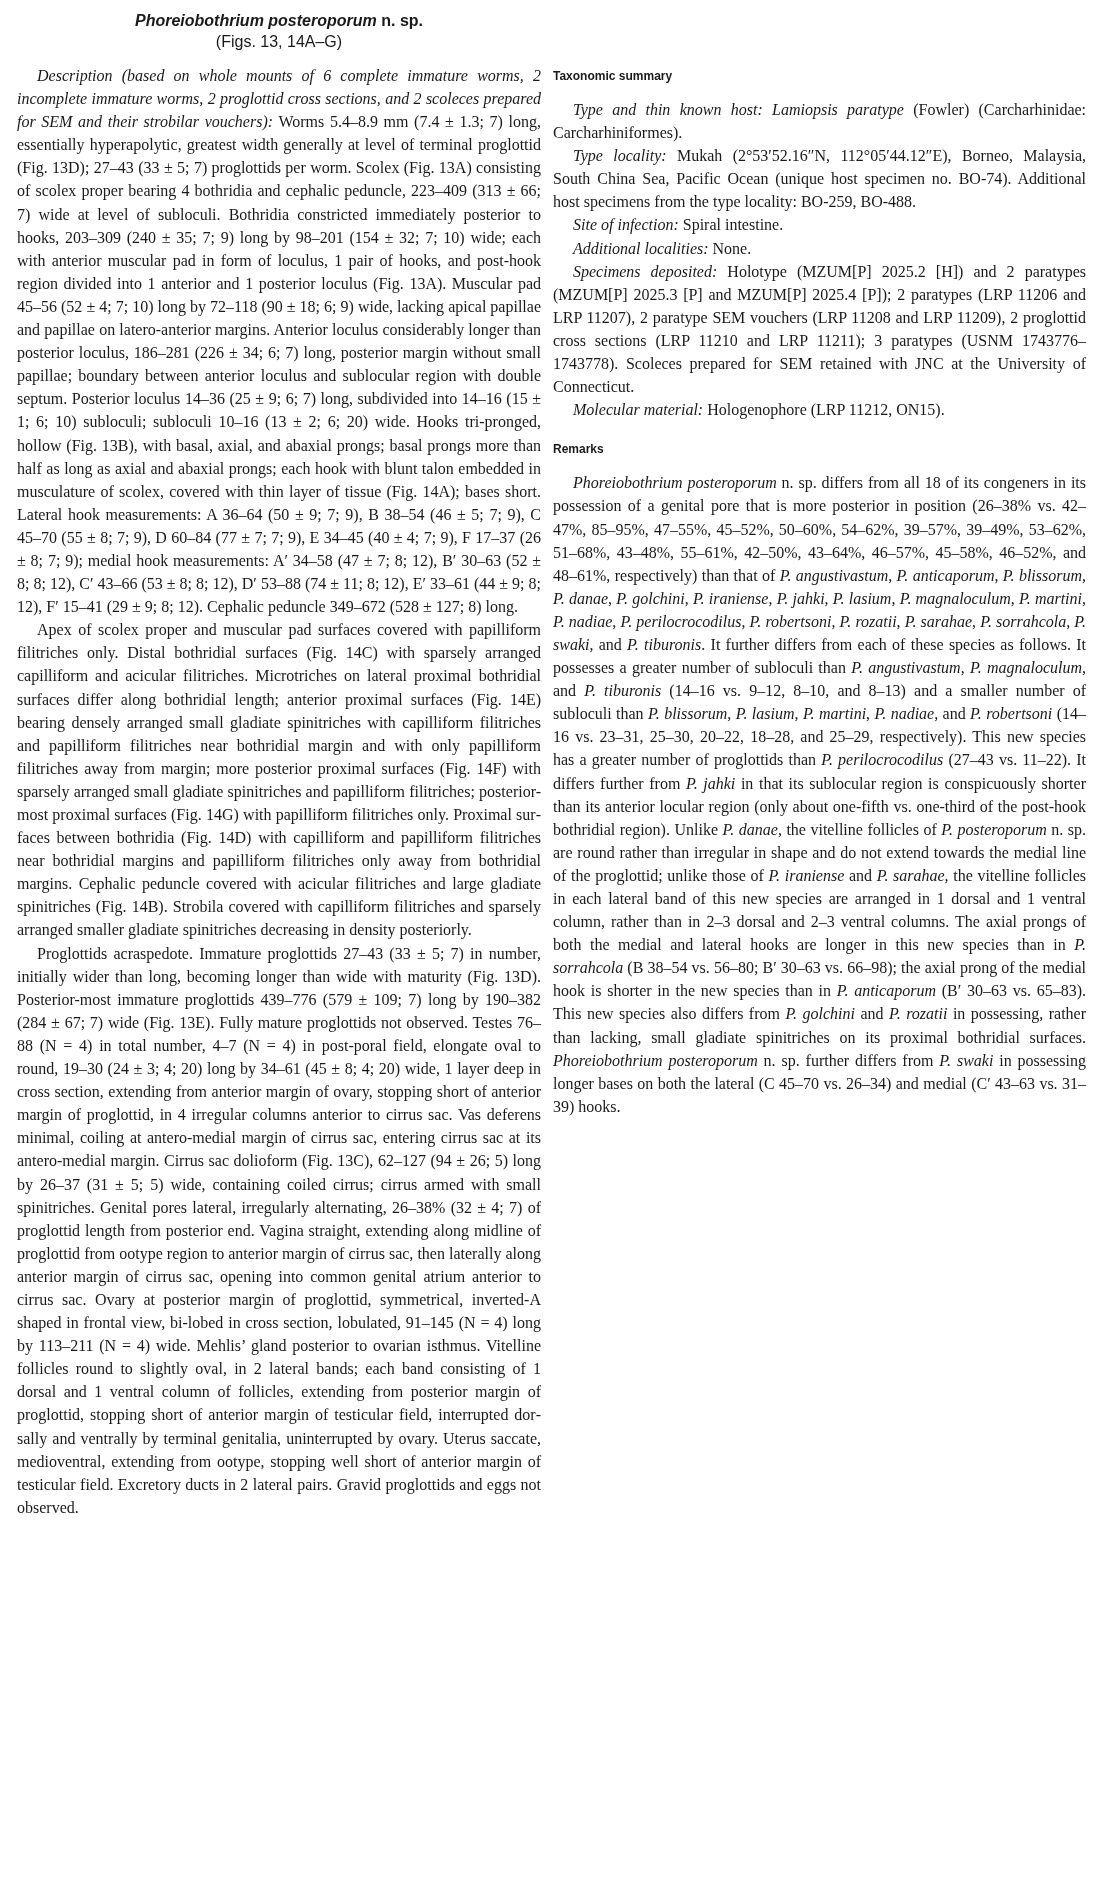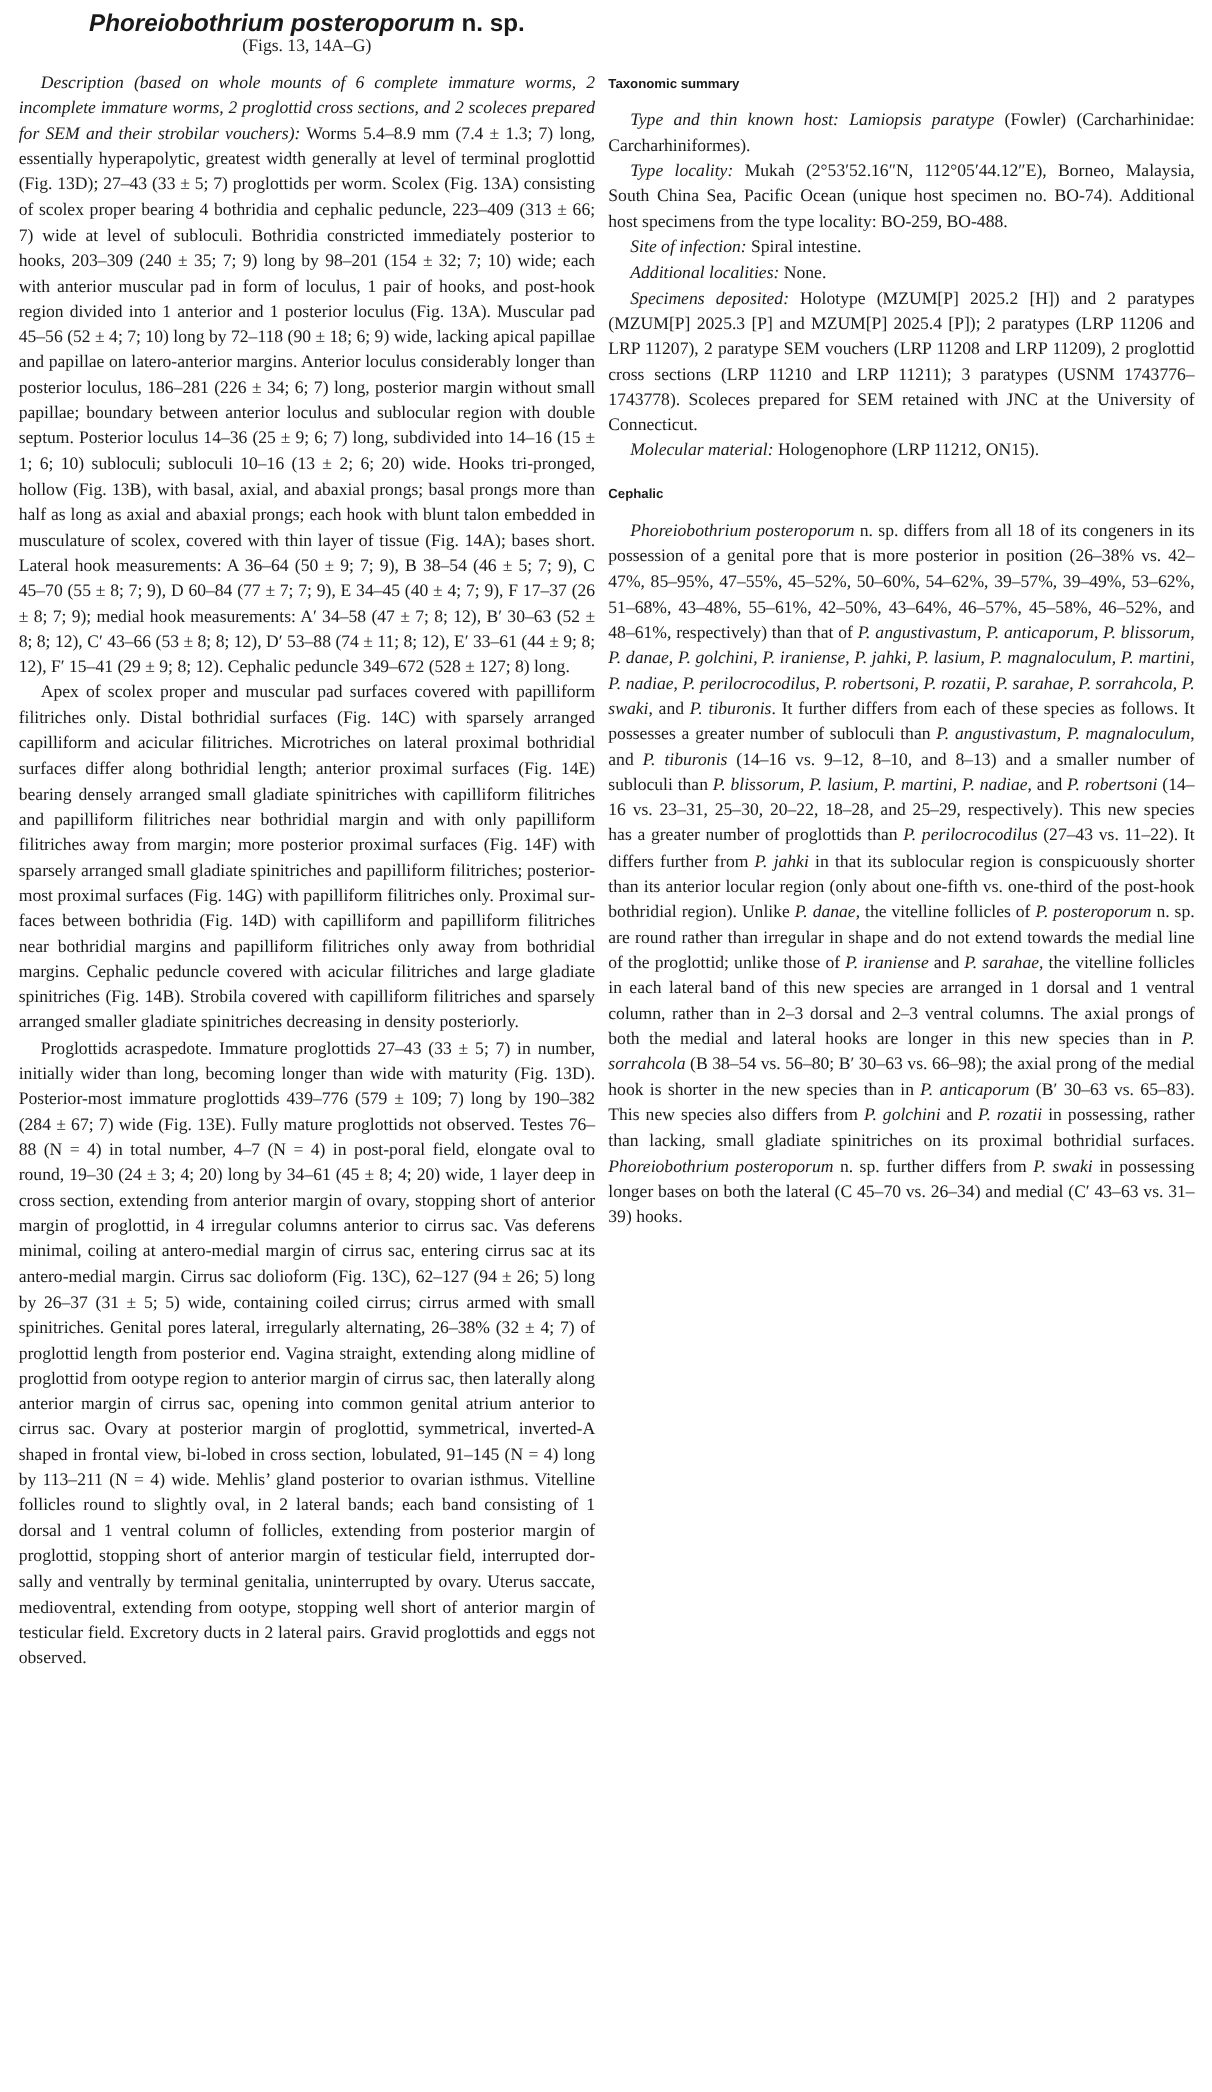--- a/index.html
+++ b/index.html
@@ -6,26 +6,26 @@
   body {
     width: 1102px; height: 1902px; overflow: hidden; position: relative;
     color: #1a1a1a;
     font-family: "Liberation Serif", "DejaVu Serif", serif;
   }
   .col { position: absolute; top: 0; }
   .col-left { left: 17px; width: 524px; }
   .col-right { left: 553px; width: 533px; top: 66px; }
   .sp-title {
     font-family: "Liberation Sans", "DejaVu Sans", sans-serif;
-    font-weight: bold; font-size: 22px; text-align: center;
+    font-weight: bold; font-size: 16px; text-align: center;
     margin: 10px 0 0 0; line-height: 22px;
   }
   .sp-title i { font-style: italic; }
   .sp-figs {
-    font-family: Liberation Serif, serif;
+    font-family: Liberation Sans, sans-serif;
     font-size: 16px; text-align: center; line-height: 20px; margin: 0 0 12px 0;
   }
   p.body {
     font-size: 16px; line-height: 23.1px; text-align: justify;
     margin: 0; text-indent: 20px; hyphens: manual;
   }
   h2.sec {
     font-family: "Liberation Sans", "DejaVu Sans", sans-serif;
     font-weight: bold; font-size: 12px; margin: 0 0 12px 0; line-height: 20px;
   }
@@ -48,15 +48,15 @@
 <div class="col col-right">
   <h2 class="sec">Taxonomic summary</h2>
 
   <p class="body"><span class="label">Type and thin known host:</span> <i>Lamiopsis paratype</i><span> (Fowler) (Carch­arhinidae: Carcharhiniformes).</span></p>
   <p class="body"><span class="label">Type locality:</span><span> Mukah (2°53′52.16″N, 112°05′44.12″E), Borneo, Malaysia, South China Sea, Pacific Ocean (unique host specimen no. BO-74). Additional host specimens from the type locality: BO-259, BO-488.</span></p>
   <p class="body"><span class="label">Site of infection:</span><span> Spiral intestine.</span></p>
   <p class="body"><span class="label">Additional localities:</span><span> None.</span></p>
   <p class="body"><span class="label">Specimens deposited:</span><span> Holotype (MZUM[P] 2025.2 [H]) and 2 paratypes (MZUM[P] 2025.3 [P] and MZUM[P] 2025.4 [P]); 2 paratypes (LRP 11206 and LRP 11207), 2 paratype SEM vouch­ers (LRP 11208 and LRP 11209), 2 proglottid cross sections (LRP 11210 and LRP 11211); 3 paratypes (USNM 1743776–1743778). Scoleces prepared for SEM retained with JNC at the University of Connecticut.</span></p>
   <p class="body"><span class="label">Molecular material:</span><span> Hologenophore (LRP 11212, ON15).</span></p>
 
-  <h2 class="sec remarks">Cephalic</h2>
+  <h2 class="sec remarks">Remarks</h2>
   <p class="body" id="remarks-body"><i>Phoreiobothrium posteroporum</i><span> n. sp. differs from all 18 of its congeners in its possession of a genital pore that is more posterior in position (26–38% vs. 42–47%, 85–95%, 47–55%, 45–52%, 50–60%, 54–62%, 39–57%, 39–49%, 53–62%, 51–68%, 43–48%, 55–61%, 42–50%, 43–64%, 46–57%, 45–58%, 46–52%, and 48–61%, respectively) than that of </span><i>P. angustivastum</i><span>, </span><i>P. anticaporum</i><span>, </span><i>P. blis­sorum</i><span>, </span><i>P. danae</i><span>, </span><i>P. golchini</i><span>, </span><i>P. iraniense</i><span>, </span><i>P. jahki</i><span>, </span><i>P. lasium</i><span>, </span><i>P. mag­naloculum</i><span>, </span><i>P. martini</i><span>, </span><i>P. nadiae</i><span>, </span><i>P. perilocrocodilus</i><span>, </span><i>P. robertsoni</i><span>, </span><i>P. rozatii</i><span>, </span><i>P. sarahae</i><span>, </span><i>P. sorrahcola</i><span>, </span><i>P. swaki</i><span>, and </span><i>P. tiburonis</i><span>. It further differs from each of these species as follows. It possesses a greater number of subloculi than </span><i>P. angustivastum</i><span>, </span><i>P. magnalocu­lum</i><span>, and </span><i>P. tiburonis</i><span> (14–16 vs. 9–12, 8–10, and 8–13) and a smaller number of subloculi than </span><i>P. blissorum</i><span>, </span><i>P. lasium</i><span>, </span><i>P. mar­tini</i><span>, </span><i>P. nadiae</i><span>, and </span><i>P. robertsoni</i><span> (14–16 vs. 23–31, 25–30, 20–22, 18–28, and 25–29, respectively). This new species has a greater number of proglottids than </span><i>P. perilocrocodilus</i><span> (27–43 vs. 11–22). It differs further from </span><i>P. jahki</i><span> in that its sublocular region is con­spicuously shorter than its anterior locular region (only about one-fifth vs. one-third of the post-hook bothridial region). Unlike </span><i>P. danae</i><span>, the vitelline follicles of </span><i>P. posteroporum</i><span> n. sp. are round rather than irregular in shape and do not extend towards the medial line of the proglottid; unlike those of </span><i>P. iraniense</i><span> and </span><i>P. sara­hae</i><span>, the vitelline follicles in each lateral band of this new species are arranged in 1 dorsal and 1 ventral column, rather than in 2–3 dorsal and 2–3 ventral columns. The axial prongs of both the medial and lateral hooks are longer in this new species than in </span><i>P. sorrahcola</i><span> (B 38–54 vs. 56–80; B′ 30–63 vs. 66–98); the axial prong of the medial hook is shorter in the new species than in </span><i>P. anticaporum</i><span> (B′ 30–63 vs. 65–83). This new species also differs from </span><i>P. golchini</i><span> and </span><i>P. roza­tii</i><span> in possessing, rather than lacking, small gladiate spinitriches on its proximal bothridial surfaces. </span><i>Phoreiobothrium posteroporum</i><span> n. sp. further differs from </span><i>P. swaki</i><span> in possessing longer bases on both the lateral (C 45–70 vs. 26–34) and medial (C′ 43–63 vs. 31–39) hooks.</span></p>
 </div>
 
 </body></html>

